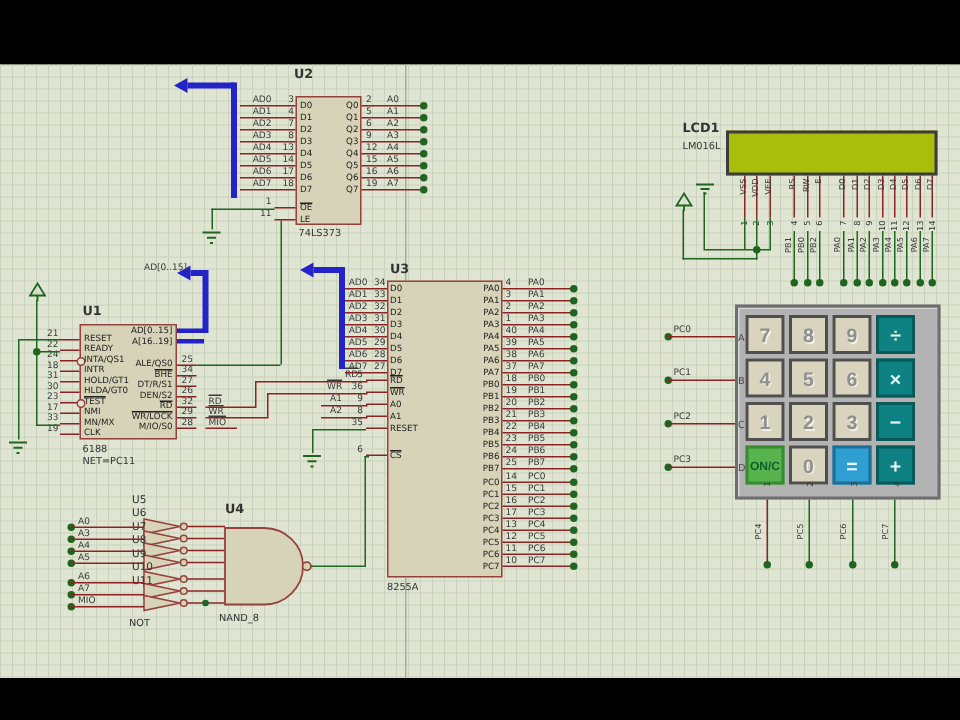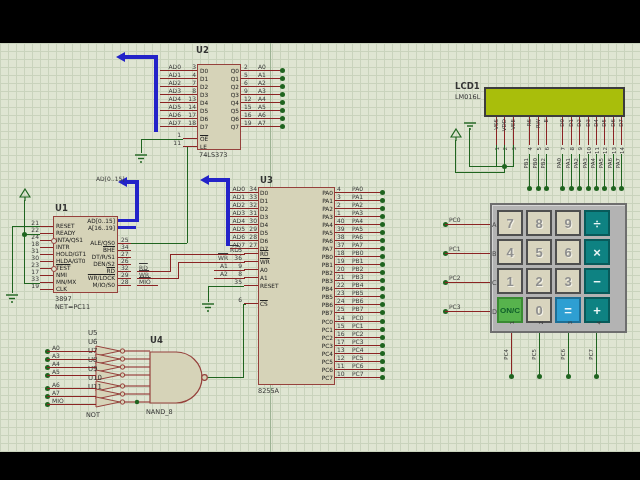--- a/index.html
+++ b/index.html
@@ -273,21 +273,21 @@
       <line x1="2" y1="2" x2="14" y2="2"></line>
       <line x1="5" y1="5.5" x2="11" y2="5.5"></line>
       <line x1="7" y1="9" x2="9" y2="9"></line>
     </g>
 </svg>
 <div class="gline" style="left:187px;top:147px;width:1px;height:96px"></div>
 <div class="gline" style="left:131px;top:243px;width:56px;height:1px"></div>
 
 <span class="ref" style="left:55px;top:204px">U1</span>
 <div class="chip" style="left:53px;top:216px;width:65px;height:77px"></div>
-<span class="val" style="left:55px;top:296px">3897</span>
+<span class="val" style="left:55px;top:296px">6188</span>
 <span class="val" style="left:55px;top:304px">NET=PC11</span>
 
 <div class="rows u1L" style="left:27px;top:223px;width:26px">
 
 <div class="prow h7">
     <div class="wire" style="right:0;width:13px"></div>
     <span class="num" style="right:14px">21</span>
   </div>
     <div class="prow h7">
     <div class="wire" style="right:0;width:13px"></div>

